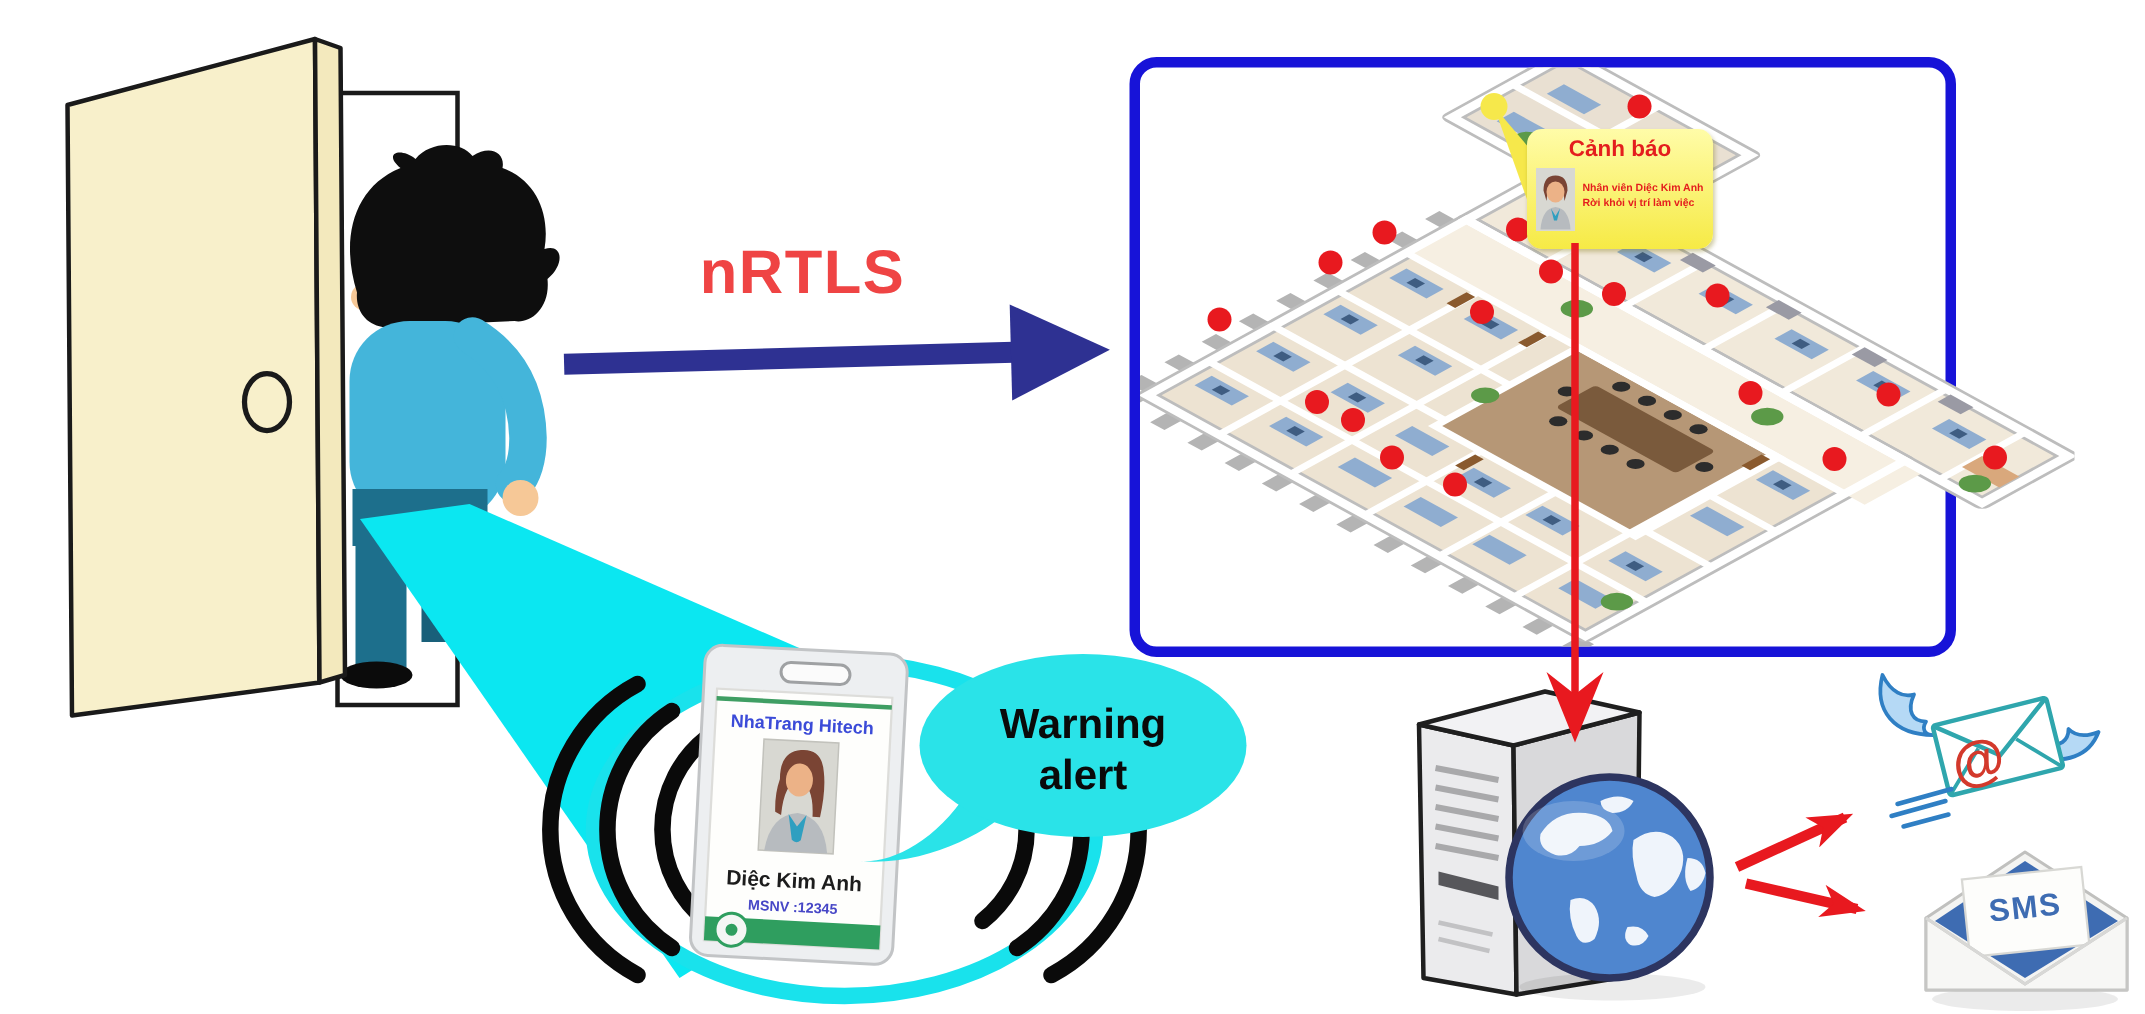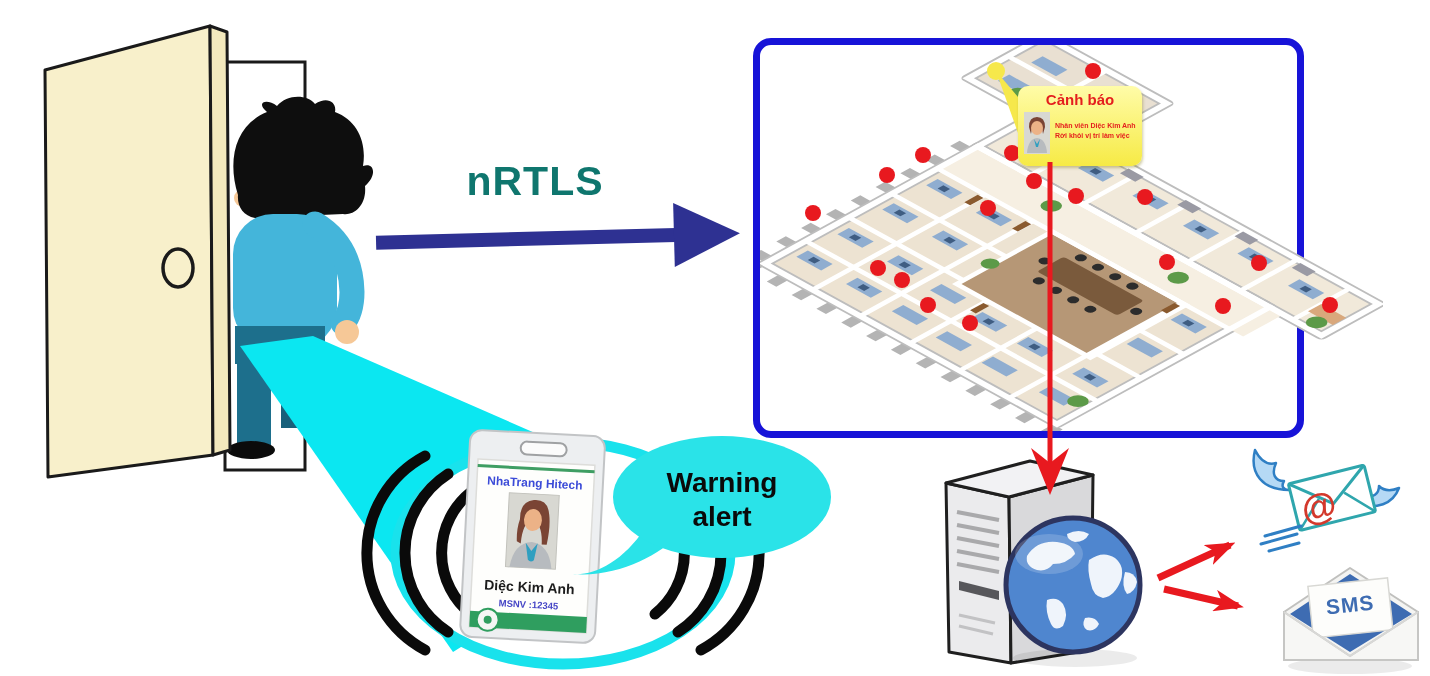--- a/index.html
+++ b/index.html
@@ -4,21 +4,21 @@
 <style>
   html,body{margin:0;padding:0;background:#fff;}
   .canvas{position:relative;width:1430px;height:676px;background:#fff;overflow:hidden;
           font-family:"Liberation Sans",sans-serif;}
   .abs{position:absolute;}
   svg{display:block;}
   svg text{font-family:"Liberation Sans",sans-serif;}
 
   
   .nrtls-label{left:405px;top:158px;width:260px;text-align:center;
-    font-size:41px;font-weight:bold;color:#0f766e;letter-spacing:1px;}
+    font-size:41px;font-weight:bold;color:#ef4444;letter-spacing:1px;}
 
   
   .floorplan-box{left:753px;top:38px;width:551px;height:400px;box-sizing:border-box;
     border:7px solid #1713d8;border-radius:18px;background:#fff;}
 
   
   .callout{left:258px;top:41px;width:124px;height:80px;border-radius:10px;
     background:linear-gradient(#fffca8,#f6ea45);box-shadow:1px 2px 3px rgba(120,110,0,.35);}
   .callout-title{text-align:center;font-size:15px;font-weight:bold;color:#e41e1e;margin-top:5px;}
   .callout-row{display:flex;margin:4px 5px 0 6px;}

